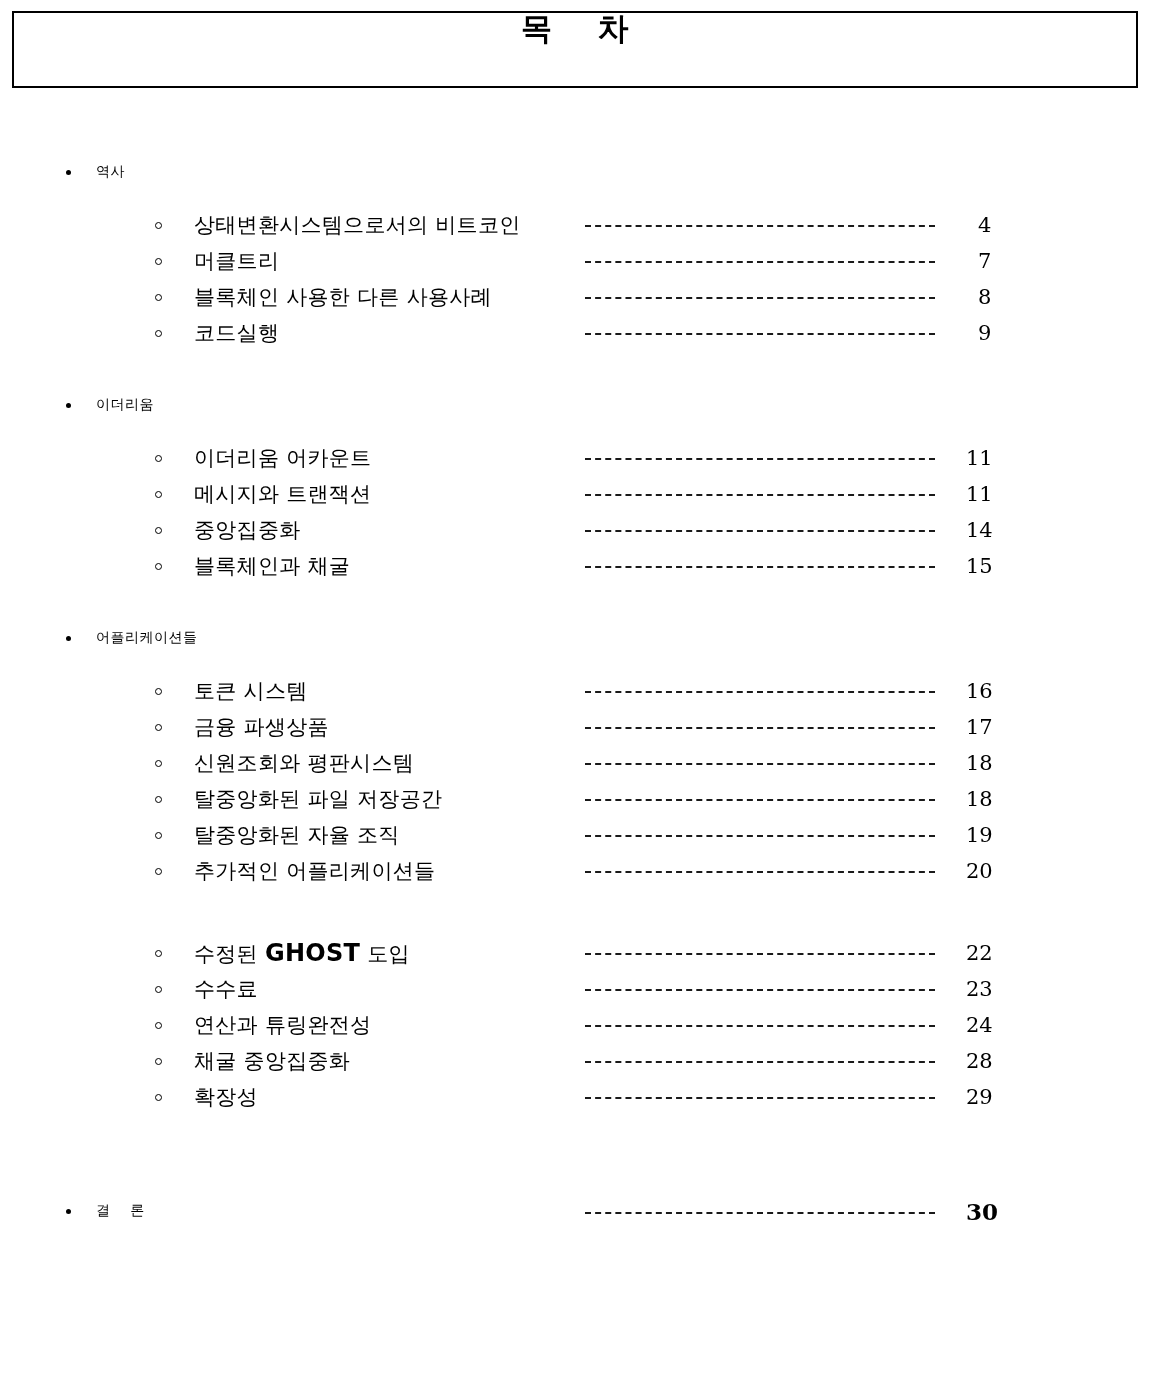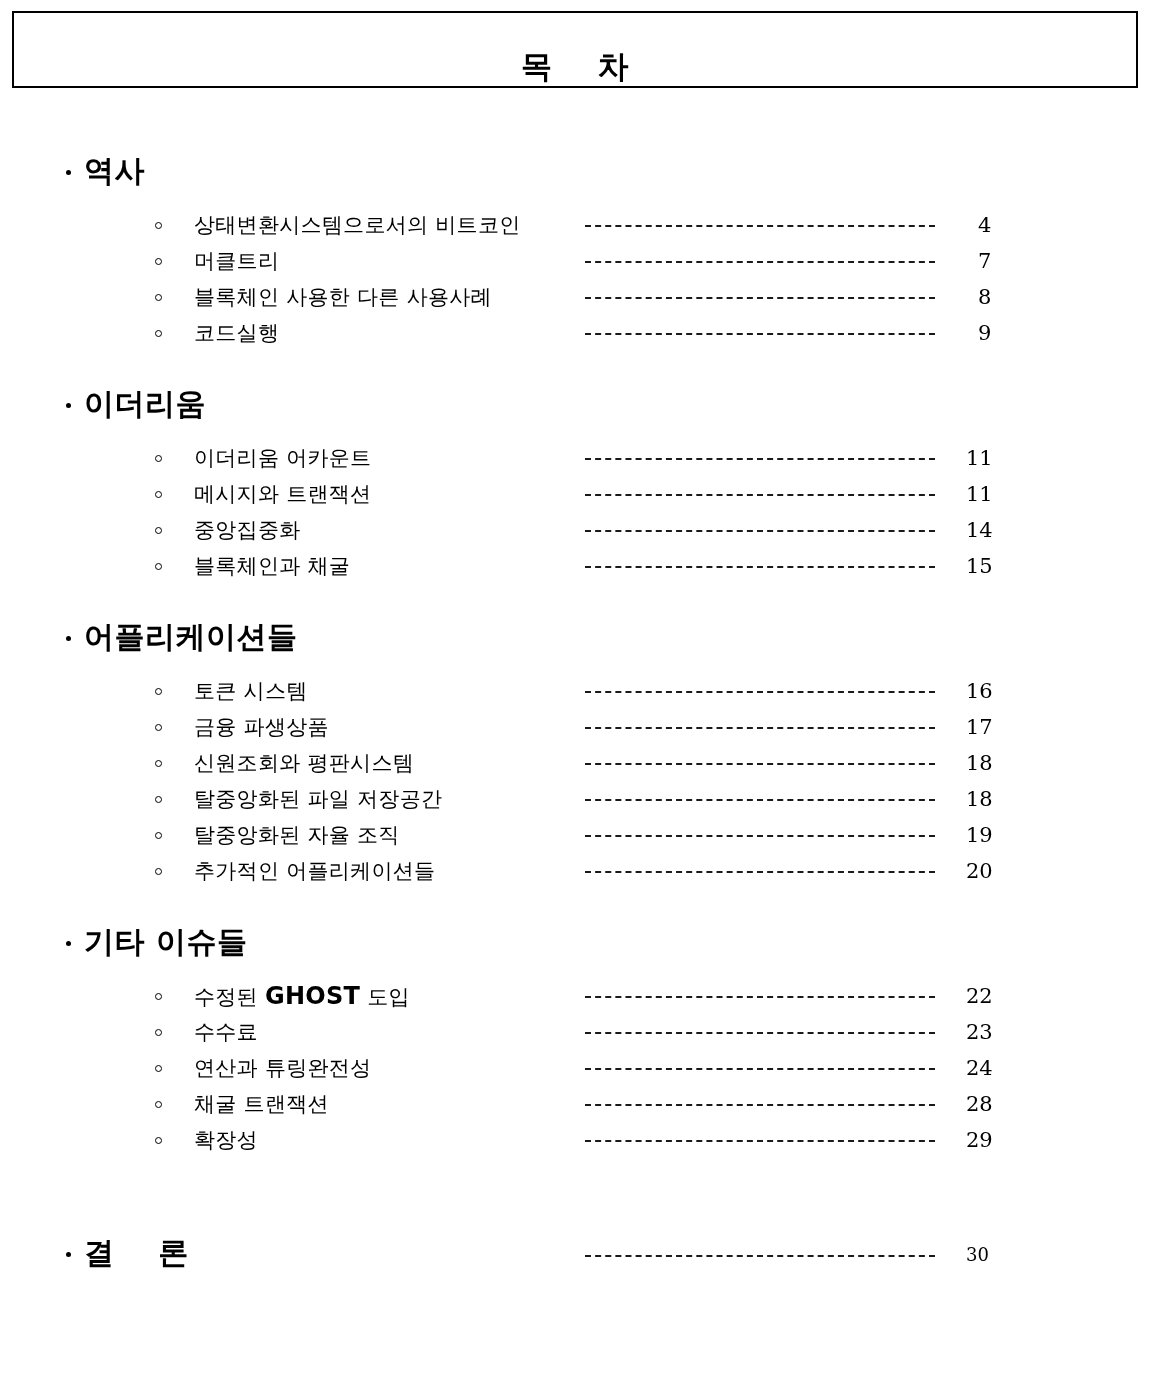--- a/index.html
+++ b/index.html
@@ -19,21 +19,21 @@
   
   .title-box {
     position: absolute;
     left: 12px;
     top: 11px;
     width: 1126px;
     height: 77px;
     border: 2px solid #000000;
     box-sizing: border-box;
     display: flex;
-    align-items: flex-end;
+    align-items: flex-start;
     justify-content: center;
   }
   .title-text {
     font-size: 31px;
     font-weight: bold;
     letter-spacing: 0.5px;
     white-space: pre;
     line-height: 1;
     padding-bottom: 4px;
   }
@@ -62,23 +62,23 @@
     left: 66px;
     top: 50%;
     width: 5px;
     height: 5px;
     margin-top: -2px;
     background: #000000;
     border-radius: 50%;
   }
   .heading-label {
     position: absolute;
-    left: 84px;
-    font-size: 30px;
-    font-weight: bold;
+    left: 96px;
+    font-size: 14px;
+    font-weight: normal;
     white-space: pre;
     letter-spacing: 0.5px;
   }
 
   
   .sub-row {
     position: relative;
     height: 36px;
     padding-left: 48px;
   }
@@ -122,21 +122,22 @@
   }
   .page-num.single {
     left: 978px;
   }
 
   
   .heading-row .leader {
     margin-top: 1px;
   }
   .heading-row .page-num {
-    font-size: 18px;
+    font-size: 23px;
+    font-weight: bold;
   }
 
   .gap-small { height: 14px; }
   .gap-section { height: 32px; }
   .gap-before-tail { height: 42px; }
 
   .latin {
     font-family: "DejaVu Sans", "Liberation Sans", sans-serif;
     font-weight: bold;
     font-size: 24px;
@@ -252,24 +253,20 @@
       </div>
       <div class="sub-row">
         <span class="circle-marker"></span>
         <span class="sub-label">추가적인 어플리케이션들</span>
         <span class="leader"></span>
         <span class="page-num">20</span>
       </div>
       <div class="gap-section"></div>
     </div>
     <div class="section">
-      <div class="heading-row">
-        <span class="bullet-dot"></span>
-        <span class="heading-label">기타 이슈들</span>
-      </div>
       <div class="gap-small"></div>
       <div class="sub-row">
         <span class="circle-marker"></span>
         <span class="sub-label">수정된 <span class="latin">GHOST</span> 도입</span>
         <span class="leader"></span>
         <span class="page-num">22</span>
       </div>
       <div class="sub-row">
         <span class="circle-marker"></span>
         <span class="sub-label">수수료</span>
@@ -277,21 +274,21 @@
         <span class="page-num">23</span>
       </div>
       <div class="sub-row">
         <span class="circle-marker"></span>
         <span class="sub-label">연산과 튜링완전성</span>
         <span class="leader"></span>
         <span class="page-num">24</span>
       </div>
       <div class="sub-row">
         <span class="circle-marker"></span>
-        <span class="sub-label">채굴 트랜잭션</span>
+        <span class="sub-label">채굴 중앙집중화</span>
         <span class="leader"></span>
         <span class="page-num">28</span>
       </div>
       <div class="sub-row">
         <span class="circle-marker"></span>
         <span class="sub-label">확장성</span>
         <span class="leader"></span>
         <span class="page-num">29</span>
       </div>
       <div class="gap-section"></div>

